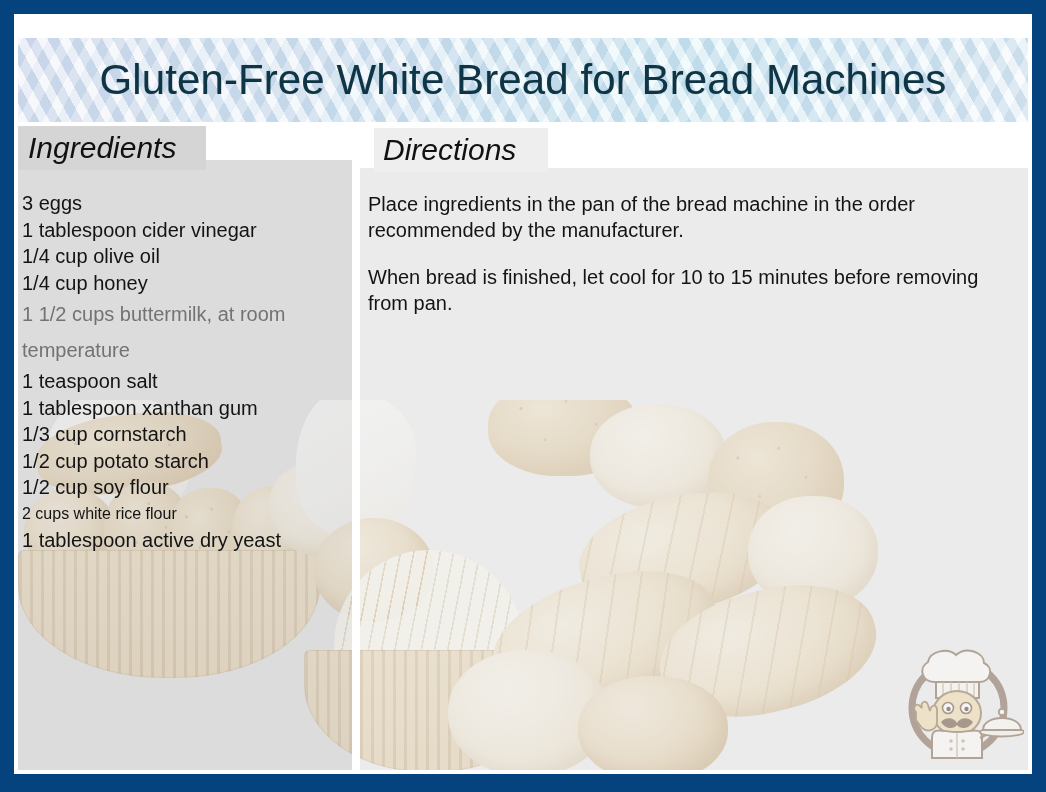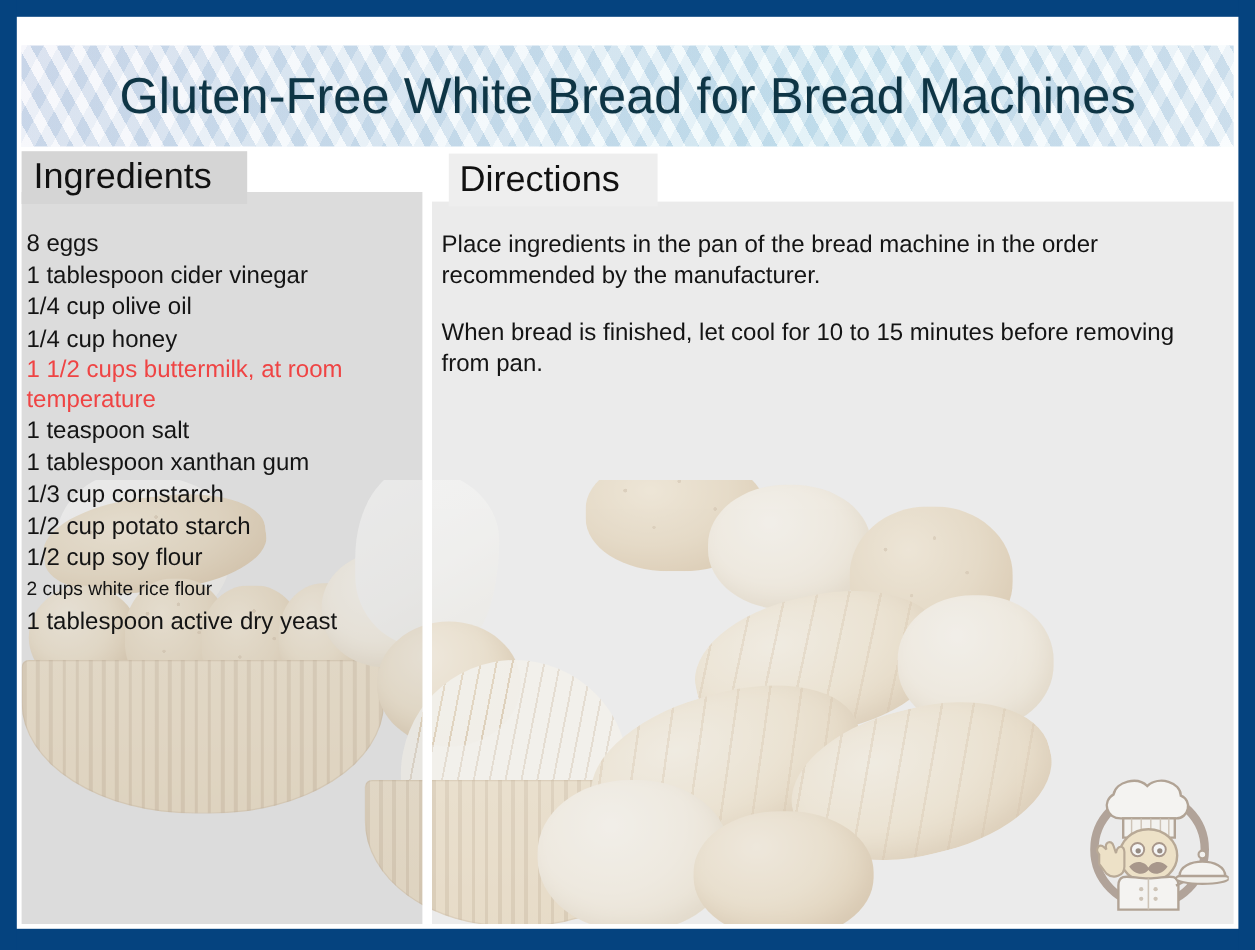--- a/index.html
+++ b/index.html
@@ -91,20 +91,21 @@
     z-index: 6;
   }
 
   
   .tab {
     position: absolute;
     z-index: 14;
     display: flex;
     align-items: center;
     box-sizing: border-box;
+    font-style: italic;
   }
   .tab-ingredients {
     left: 18px;
     top: 126px;
     width: 188px;
     height: 44px;
     background: #d5d5d5;
     padding-left: 10px;
   }
   .tab-directions {
@@ -279,25 +280,25 @@
         <div class="bread loaf-pale" style="left:430px; top:250px; width:160px; height:126px; border-radius:48%;"></div>
         <div class="bread loaf-round" style="left:560px; top:276px; width:150px; height:106px; border-radius:48%;"></div>
       </div>
     </div>
   </div>
 
   <div class="tab tab-ingredients">
     <span class="tab-label">Ingredients</span>
   </div>
   <div style="position:absolute;left:22px;top:190px;width:326px;z-index:18;">
-    <div style="font-size:20px;color:#141414;line-height:26.5px;">8 eggs</div>
+    <div style="font-size:20px;color:#141414;line-height:26.5px;">3 eggs</div>
     <div style="font-size:20px;color:#141414;line-height:26.5px;">1 tablespoon cider vinegar</div>
     <div style="font-size:20px;color:#141414;line-height:26.5px;">1/4 cup olive oil</div>
     <div style="font-size:20px;color:#141414;line-height:26.5px;">1/4 cup honey</div>
-    <div style="font-size:20px;color:#ef4444;line-height:25px;width:300px;">1 1/2 cups buttermilk, at room temperature</div>
+    <div style="font-size:20px;color:#737373;line-height:36px;width:300px;">1 1/2 cups buttermilk, at room temperature</div>
     <div style="font-size:20px;color:#141414;line-height:26.5px;">1 teaspoon salt</div>
     <div style="font-size:20px;color:#141414;line-height:26.5px;">1 tablespoon xanthan gum</div>
     <div style="font-size:20px;color:#141414;line-height:26.5px;">1/3 cup cornstarch</div>
     <div style="font-size:20px;color:#141414;line-height:26.5px;">1/2 cup potato starch</div>
     <div style="font-size:20px;color:#141414;line-height:26.5px;">1/2 cup soy flour</div>
     <div style="font-size:16px;color:#141414;line-height:26.5px;">2 cups white rice flour</div>
     <div style="font-size:20px;color:#141414;line-height:26.5px;">1 tablespoon active dry yeast</div>
   </div>
 
   <div class="tab tab-directions">

